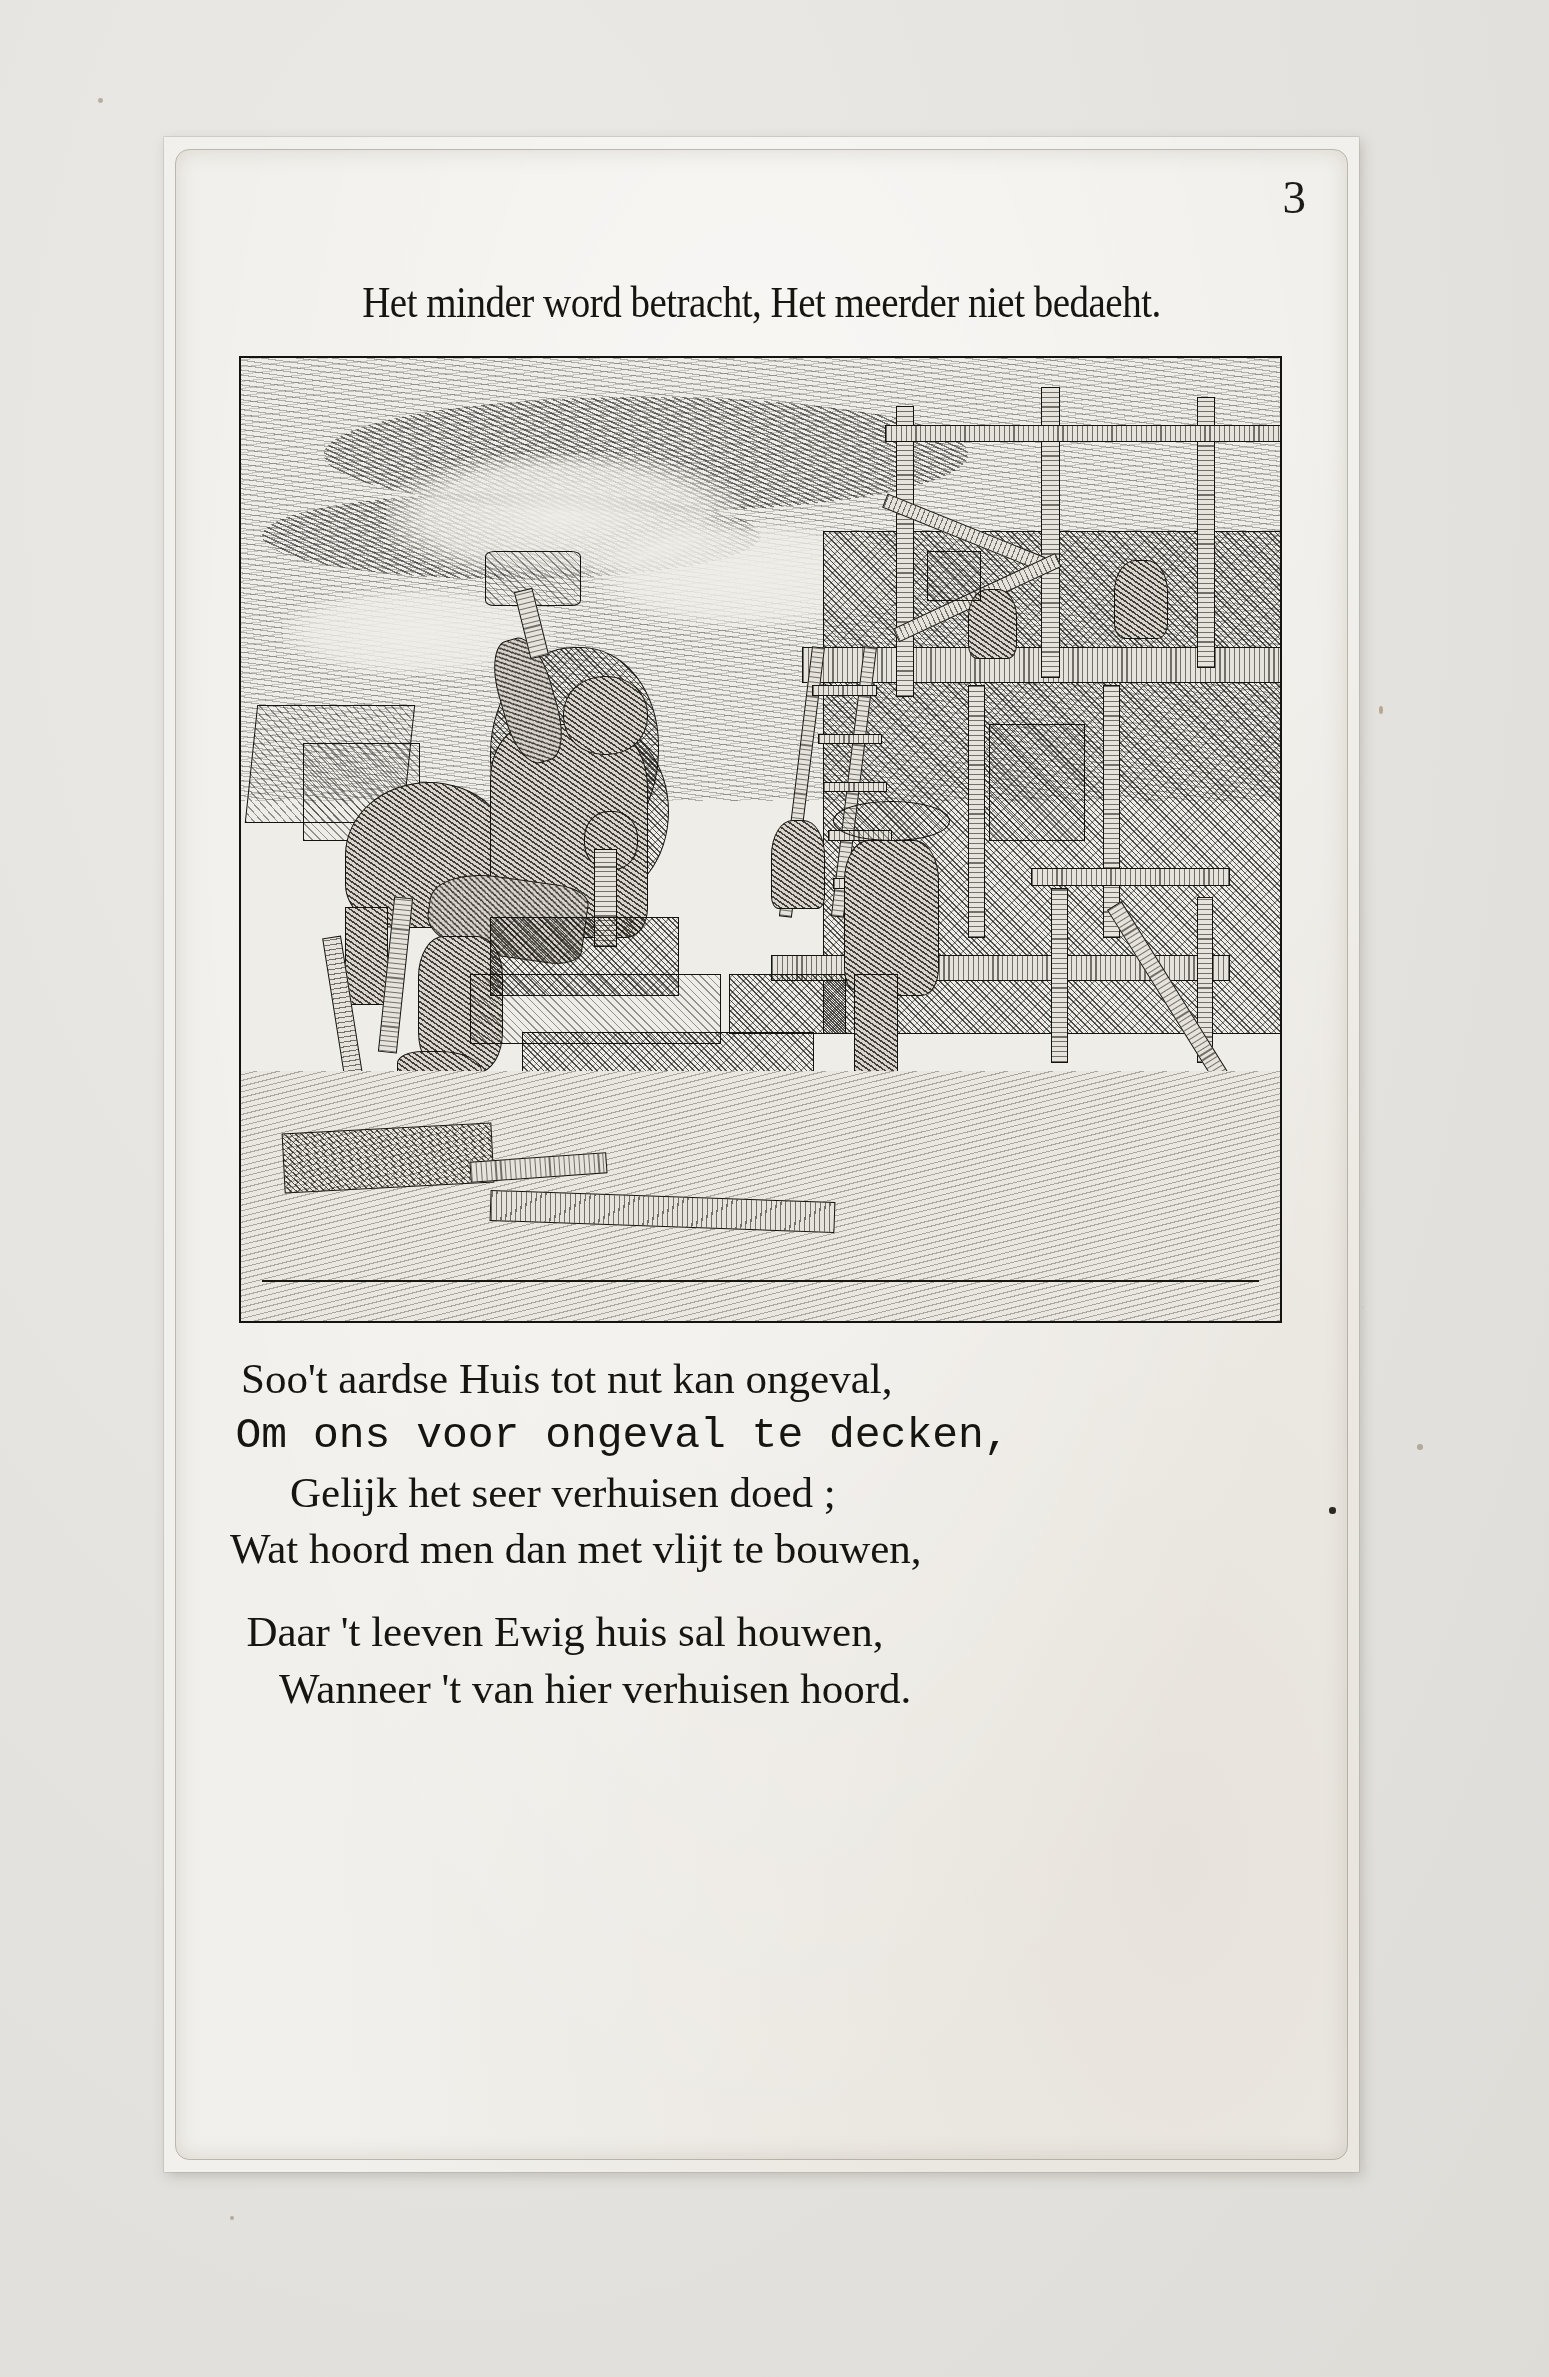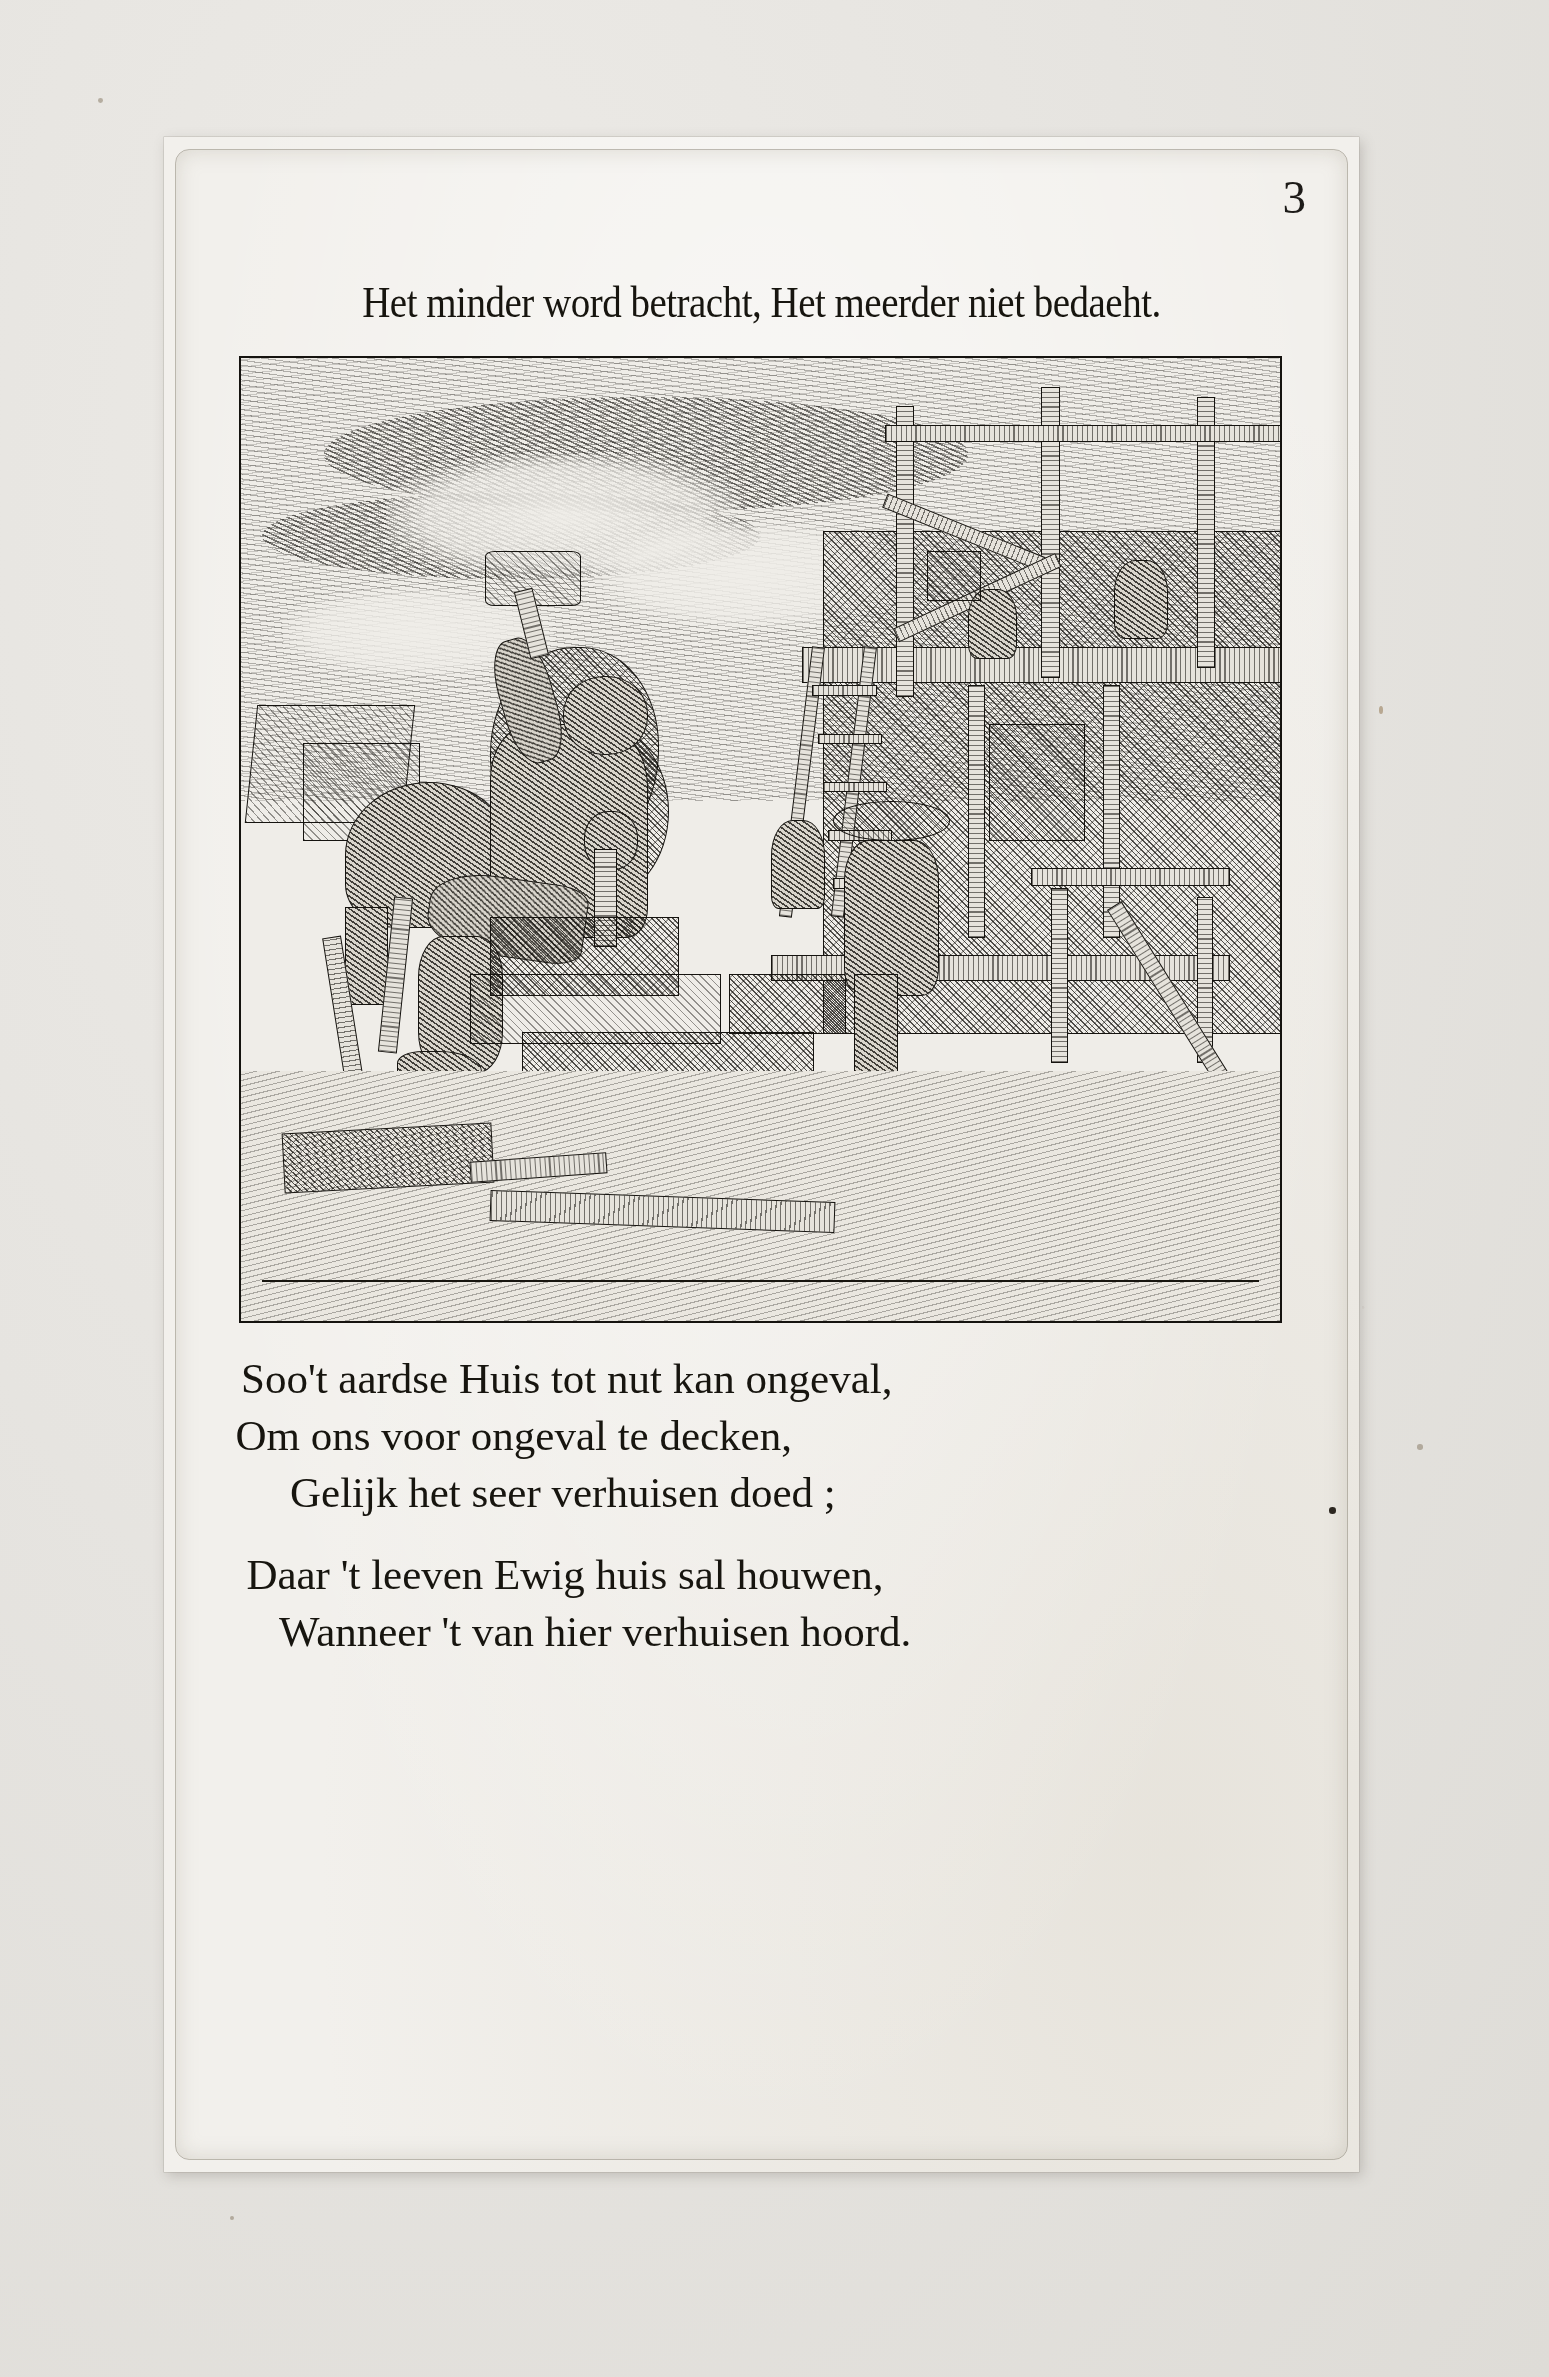--- a/index.html
+++ b/index.html
@@ -166,21 +166,21 @@
     position: absolute;
     left: 66px; right: 49px;
     top: 1214px;
     color: #17150f;
     font-family: "Liberation Serif", serif;
     font-size: 43px;
     line-height: 1.32;
   }
   .verse .line { white-space: nowrap; }
   .verse .l1 { margin-left: 11px; }
-  .verse .l2 { margin-left: 5.5px; }
+  .verse .l2 { margin-left: 5.5px; font-family: Liberation Mono, monospace; }
   .verse .l3 { margin-left: 60px; }
   .verse .l4 { margin-left: 0px; }
   .verse .l5 { margin-left: 16.4px; margin-top: 26px; }
   .verse .l6 { margin-left: 49px; }
 
   .ink-dot {
     position:absolute;
     width: 6.6px; height: 6.6px; border-radius: 50%;
     background: #2c2720;
   }
@@ -281,20 +281,21 @@
         <div class="beam" style="left:24%;top:87%;width:33%;height:3%;transform:rotate(2deg);"></div>
         <div class="beam" style="left:22%;top:83%;width:13%;height:2%;transform:rotate(-4deg);"></div>
         <div class="ground-line"></div>
       </div>
     </div>
 
     <div class="verse">
       <div class="line l1">Soo't aardse Huis tot nut kan ongeval,</div>
       <div class="line l2">Om ons voor ongeval te decken,</div>
       <div class="line l3">Gelijk het seer verhuisen doed ;</div>
+      <div class="line l4">Wat hoord men dan met vlijt te bouwen,</div>
       <div class="line l5">Daar 't leeven Ewig huis sal houwen,</div>
       <div class="line l6">Wanneer 't van hier verhuisen hoord.</div>
     </div>
 
     <div class="ink-dot" style="left:1165px;top:1370px;"></div>
   </div>
 </div>
 
 
 </body></html>

